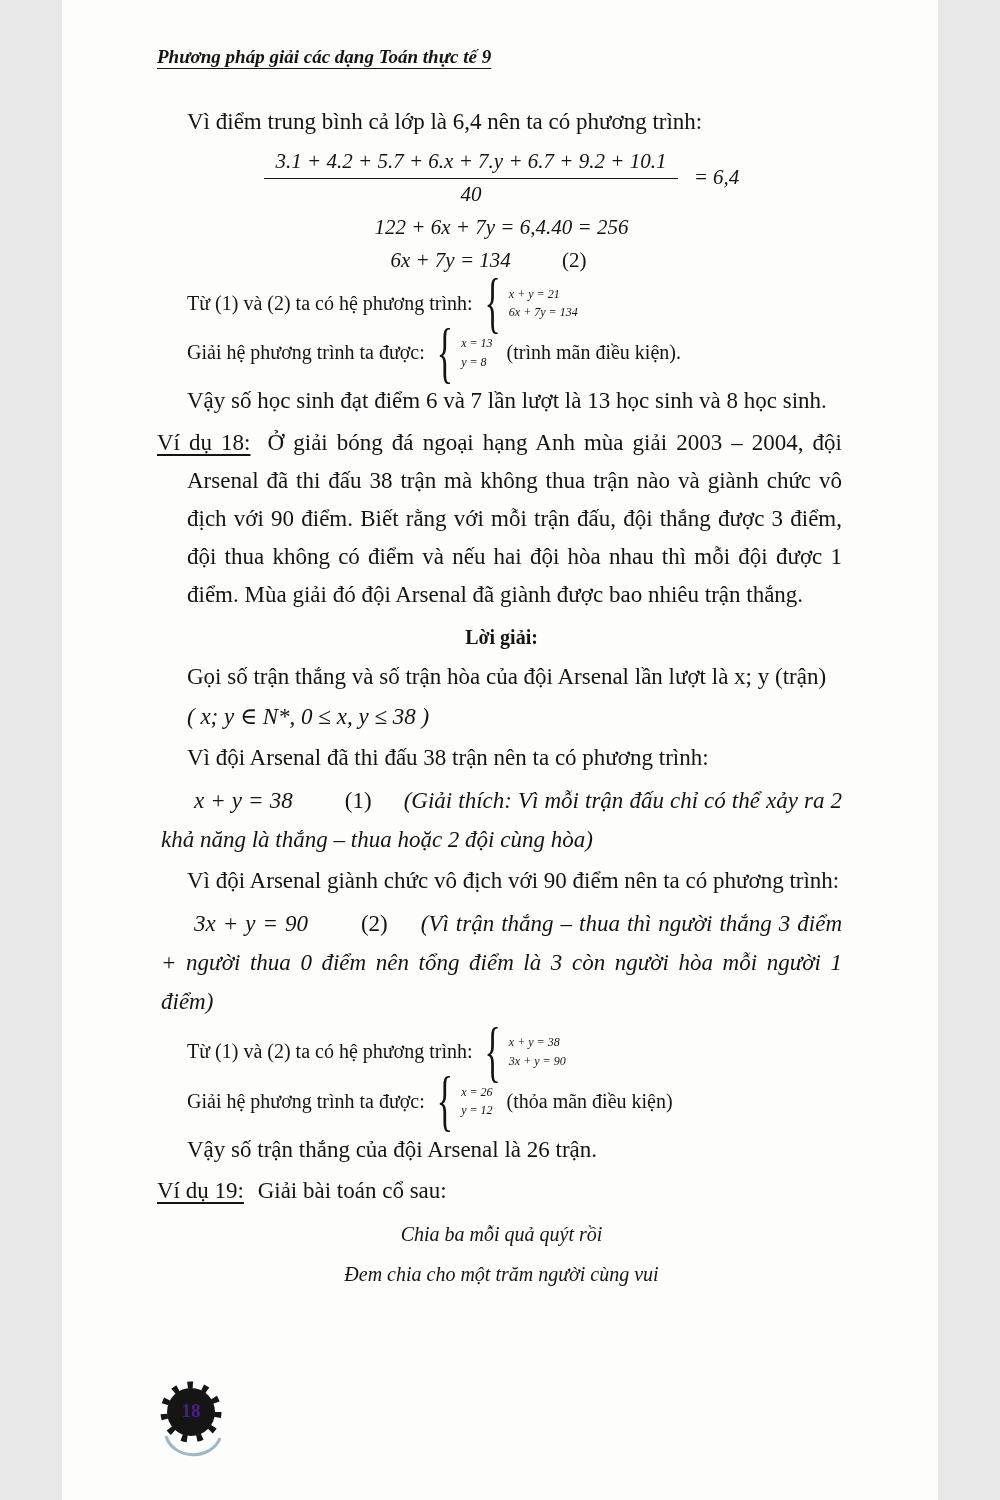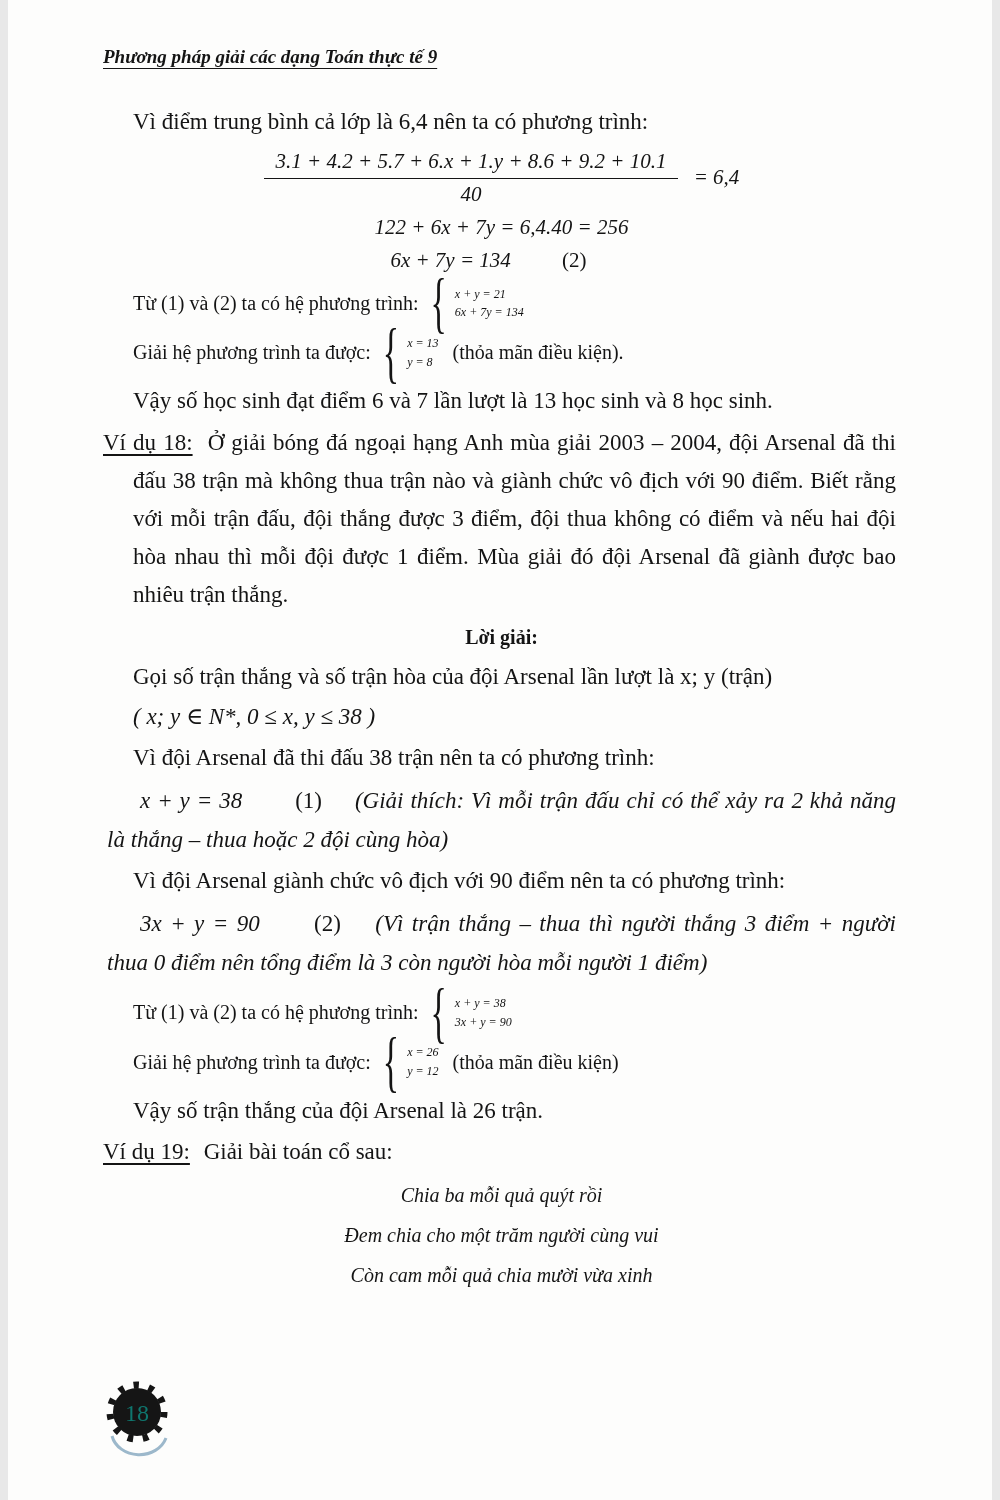--- a/index.html
+++ b/index.html
@@ -1,18 +1,18 @@
 <!DOCTYPE html>
 <html><head>
 <meta charset="utf-8">
 <style>
   html, body { margin: 0; padding: 0; background: #e8e8e8; }
   .page {
     position: relative;
-    width: 984px;
+    width: 876px;
     height: 1500px;
     margin: 0 auto;
     background: #fdfdfc;
     color: #141414;
     font-family: "Liberation Serif", "DejaVu Serif", serif;
     box-sizing: border-box;
     padding: 46px 92px 0 95px;
     overflow: hidden;
   }
   .running-head {
@@ -79,40 +79,40 @@
     font-size: 20px;
     line-height: 2.0;
   }
   .page-badge { position: absolute; left: 96px; bottom: 42px; width: 66px; height: 78px; }
   .badge-num {
     position: absolute;
     left: 0;
     top: 20px;
     width: 66px;
     text-align: center;
-    color: #0f766e;
-    font-size: 24px;
-    font-weight: normal;
+    color: #4c1d95;
+    font-size: 19px;
+    font-weight: bold;
     font-family: "Liberation Serif", "DejaVu Serif", serif;
   }
 </style>
 </head>
 <body>
 
 <div class="page">
 
   <div class="running-head">
     <span>Phương pháp giải các dạng Toán thực tế 9</span>
   </div>
 
   <p class="para single ind">Vì điểm trung bình cả lớp là 6,4 nên ta có phương trình:</p>
 
   <div class="eq-center">
     <span class="frac math">
-      <span class="num">3.1 + 4.2 + 5.7 + 6.x + 1.y + 8.6 + 9.2 + 10.1</span>
+      <span class="num">3.1 + 4.2 + 5.7 + 6.x + 7.y + 6.7 + 9.2 + 10.1</span>
       <span class="den">40</span>
     </span>
     <span class="math rhs">= 6,4</span>
   </div>
 
   <div class="eq-center math">122 + 6x + 7y = 6,4.40 = 256</div>
 
   <div class="eq-center">
     <span class="math">6x + 7y = 134</span>
     <span class="tag">(2)</span>
@@ -131,21 +131,21 @@
 
   <div class="sys-row">
     <span>Giải hệ phương trình ta được:</span>
     <span class="system">
       <span class="brace">{</span>
       <span class="sys-lines">
         <span class="math sys-line">x = 13</span>
         <span class="math sys-line">y = 8</span>
       </span>
     </span>
-    <span class="cond">(thỏa mãn điều kiện).</span>
+    <span class="cond">(trình mãn điều kiện).</span>
   </div>
 
   <p class="para single ind">Vậy số học sinh đạt điểm 6 và 7 lần lượt là 13 học sinh và 8 học sinh.</p>
 
   <p class="para hang-label">
     <span class="vd-label">Ví dụ 18:</span>
     <span>Ở giải bóng đá ngoại hạng Anh mùa giải 2003 – 2004, đội Arsenal đã thi đấu 38 trận mà không thua trận nào và giành chức vô địch với 90 điểm. Biết rằng với mỗi trận đấu, đội thắng được 3 điểm, đội thua không có điểm và nếu hai đội hòa nhau thì mỗi đội được 1 điểm. Mùa giải đó đội Arsenal đã giành được bao nhiêu trận thắng.</span>
   </p>
 
   <div class="solution-heading">Lời giải:</div>
@@ -195,21 +195,20 @@
 
   <p class="para single ind">Vậy số trận thắng của đội Arsenal là 26 trận.</p>
 
   <p class="para hang-label single">
     <span class="vd-label">Ví dụ 19:</span>
     <span>Giải bài toán cổ sau:</span>
   </p>
 
   <div class="poem-line">Chia ba mỗi quả quýt rồi</div>
   <div class="poem-line">Đem chia cho một trăm người cùng vui</div>
-  <div class="poem-line">Còn cam mỗi quả chia mười vừa xinh</div>
 
   <div class="page-badge">
     <svg width="66" height="78" viewBox="0 0 66 78">
       <path d="M8 56 A 28 24 0 0 0 62 58" fill="none" stroke="#9cb8cb" stroke-width="3"></path>
       <circle cx="33" cy="32" r="27" fill="none" stroke="#151515" stroke-width="7" stroke-dasharray="5.5 9.9"></circle>
       <circle cx="33" cy="32" r="24" fill="#151515"></circle>
     </svg>
     <span class="badge-num">18</span>
   </div>
 

